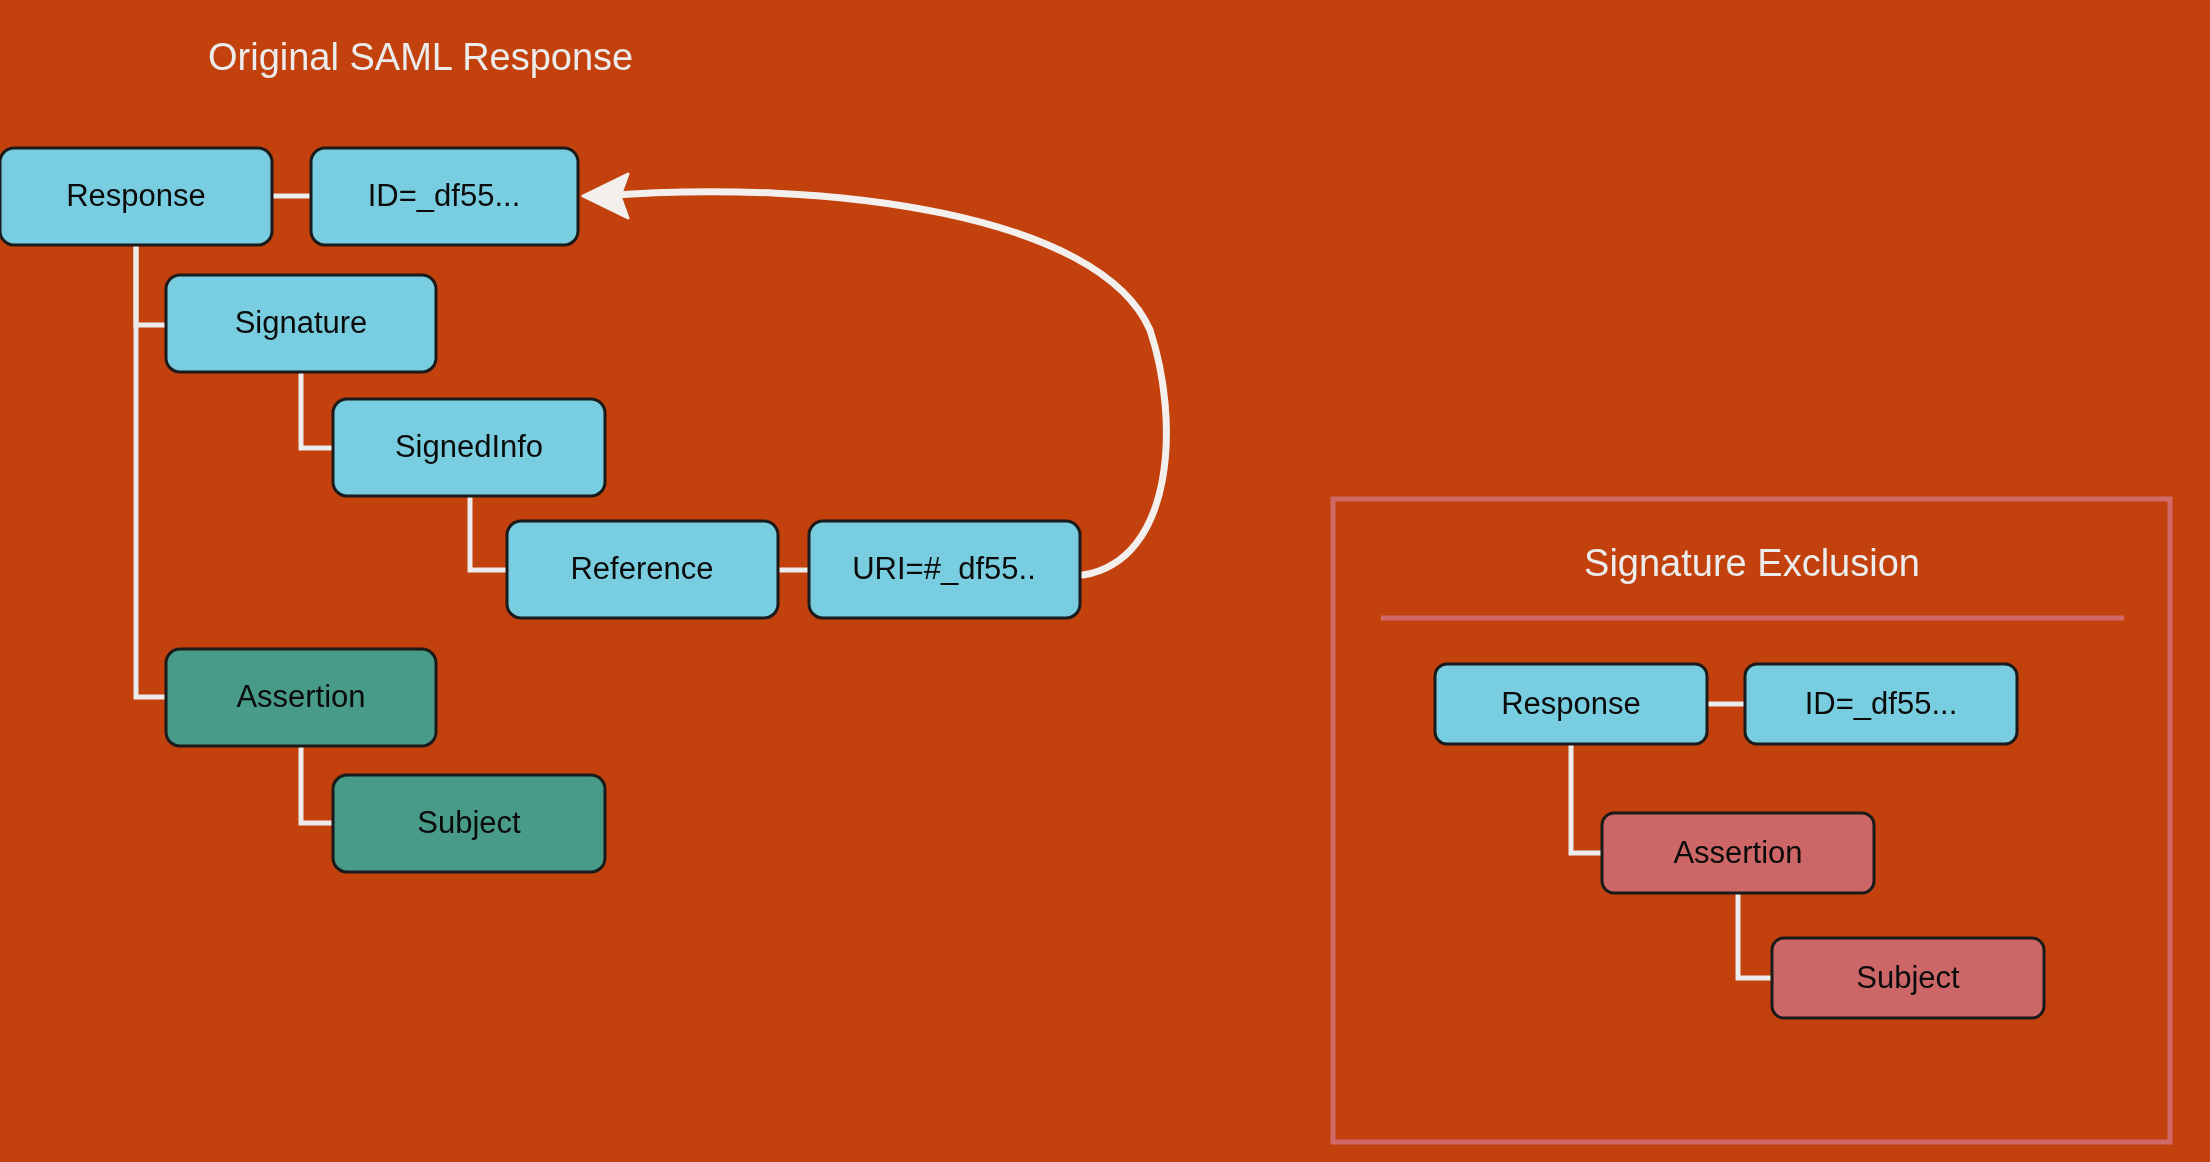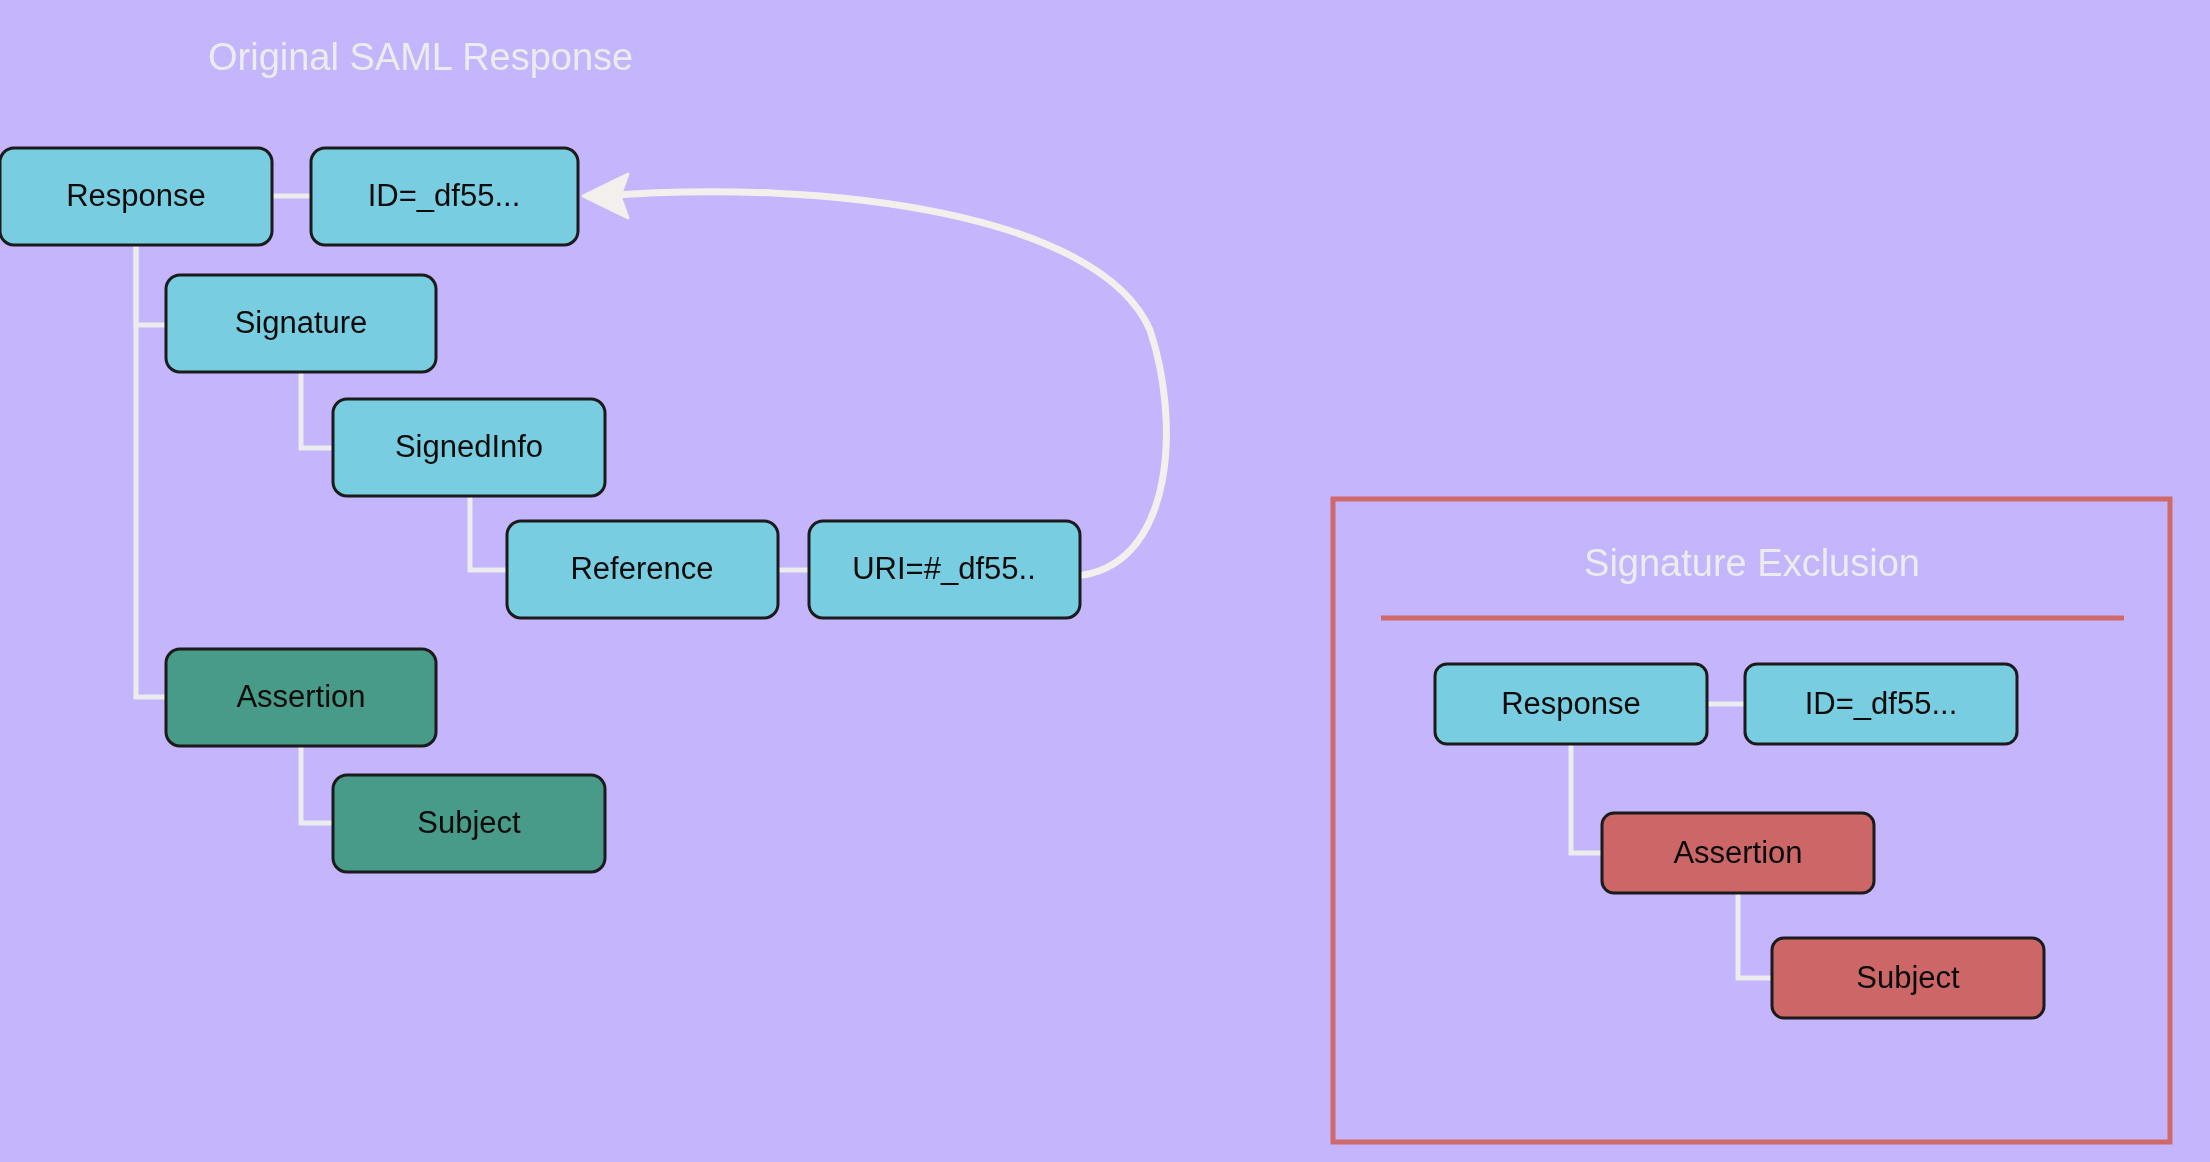--- a/index.html
+++ b/index.html
@@ -10,21 +10,21 @@
   body {
     width: 2210px;
     height: 1162px;
     overflow: hidden;
     font-family: "Liberation Sans", sans-serif;
   }
   #stage {
     position: relative;
     width: 2210px;
     height: 1162px;
-    background: #c4b5fd;
+    background: #c2410c;
   }
   svg.diagram {
     position: absolute;
     left: 0;
     top: 0;
     width: 2210px;
     height: 1162px;
     display: block;
   }
   .node-rect {

